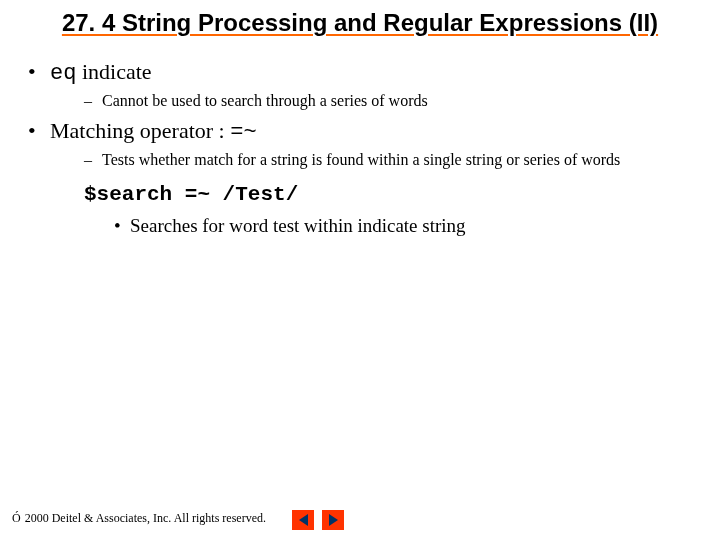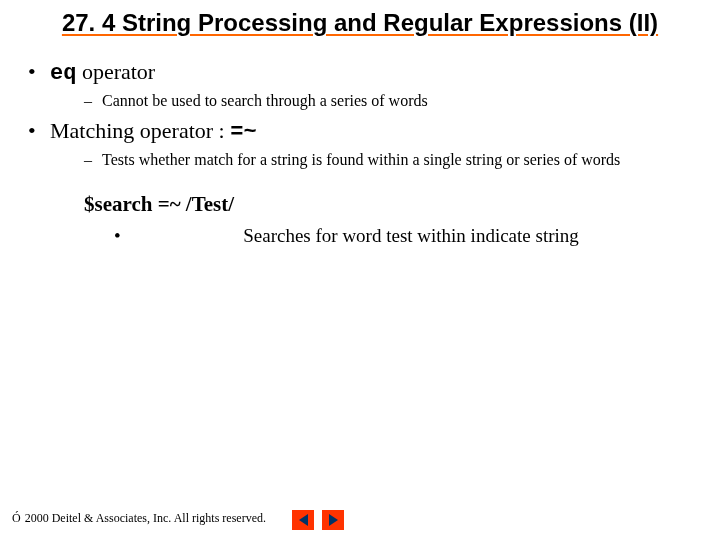--- a/index.html
+++ b/index.html
@@ -72,40 +72,39 @@
   ul.lvl3 {
     list-style: none;
     margin: 2px 0 4px 0;
     padding: 0 0 0 30px;
     font-size: 19px;
   }
   ul.lvl3 > li {
     margin: 3px 0;
     padding-left: 16px;
     position: relative;
-    text-align: center;
   }
   ul.lvl3 > li::before {
     content: "•";
     position: absolute;
     left: 0;
     top: 0;
   }
   .code {
     font-family: "Courier New", Courier, monospace;
-    font-weight: bold;
+    font-weight: normal;
     margin-top: 24px;
   }
   .italic {
   }
   .code-line {
-    font-family: Liberation Serif, serif;
+    font-family: Liberation Mono, monospace;
     font-weight: bold;
     font-size: 21px;
-    margin: 20px 0 4px 56px;
+    margin: 10px 0 4px 56px;
   }
   .footer {
     position: absolute;
     left: 12px;
     bottom: 14px;
     font-size: 12px;
     font-family: "Times New Roman", Times, serif;
     display: flex;
     align-items: center;
     gap: 4px;
@@ -143,21 +142,21 @@
 <body>
 
 <div class="slide">
 
   <div class="title">27. 4 String Processing and Regular Expressions (II)</div>
 
   <div class="body">
     <ul class="lvl1">
 
       <li>
-        <span class="code">eq</span><span> operator</span>
+        <span class="code">eq</span><span> indicate</span>
         <ul class="lvl2">
           <li>Cannot be used to search through a series of words</li>
         </ul>
       </li>
 
       <li>
         <span class="italic">Matching operator</span><span> : </span><span class="code">=~</span>
         <ul class="lvl2">
           <li>Tests whether match for a string is found within a single string or series of words</li>
         </ul>

